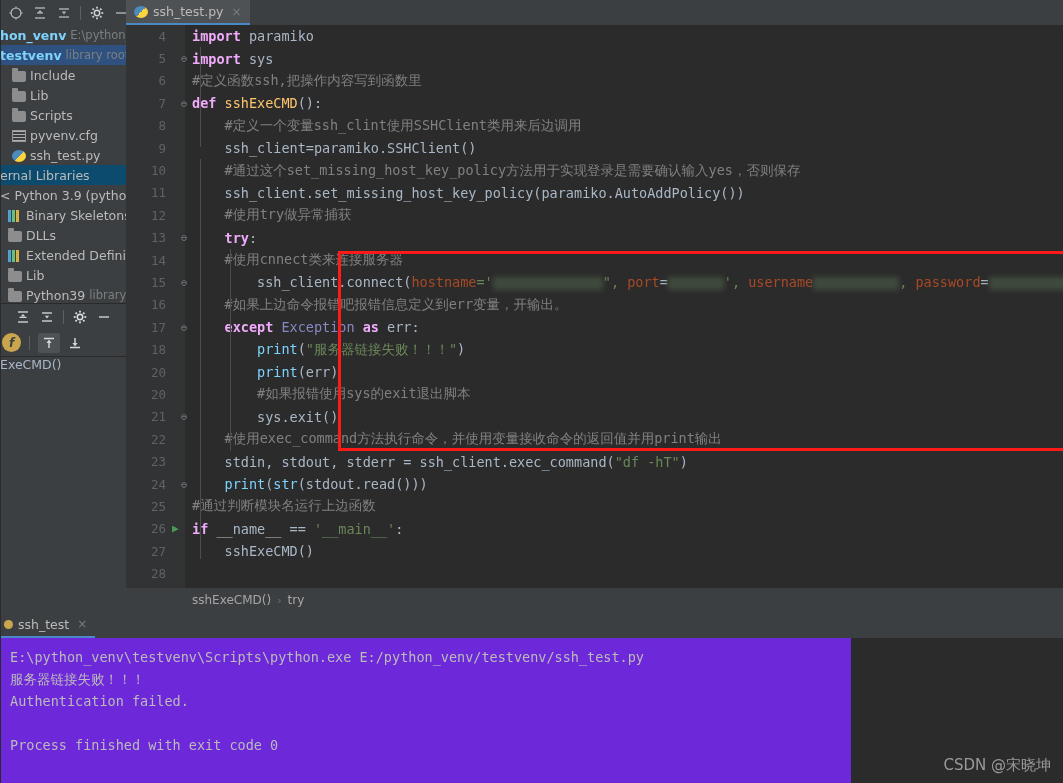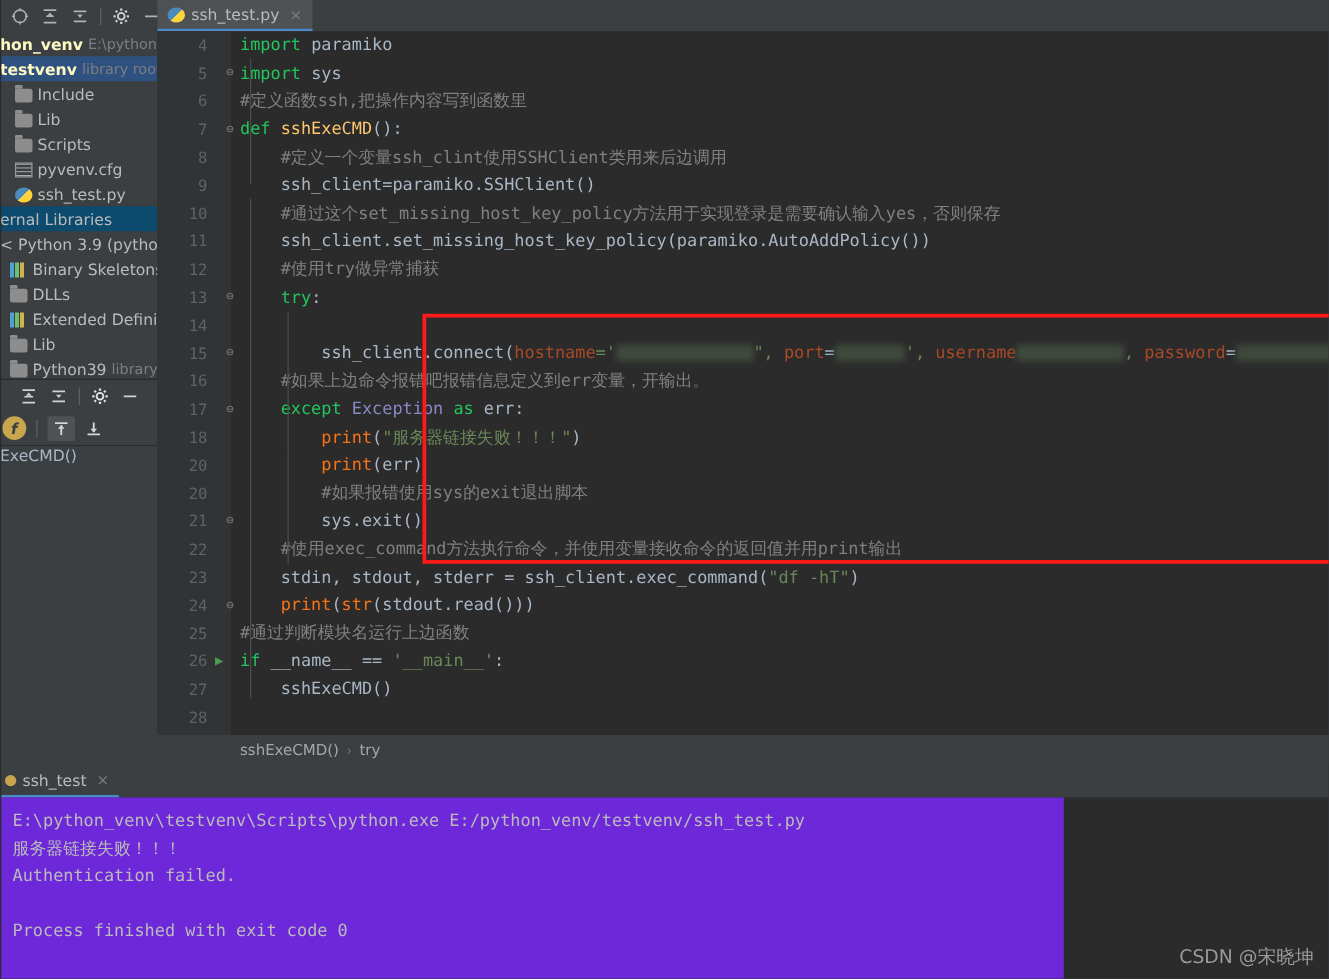--- a/index.html
+++ b/index.html
@@ -41,21 +41,21 @@
     background: #3c3f41; overflow: hidden;
   }
   .tree-row {
     height: 20px; display: flex; align-items: center; gap: 4px;
     padding-left: 2px; white-space: nowrap; overflow: hidden;
     font-size: 12.5px; color: #bbbbbb;
   }
   .tree-row.hl { background: #2f5180; }
   .tree-row.hl2 { background: #0c4a6e; }
   .tree-row .muted { color: #7c7f80; font-size: 11.5px; }
-  .tree-row .bold { font-weight: bold; color: #fef9c3; }
+  .tree-row .bold { font-weight: bold; color: #7dd3fc; }
   .ic { width: 14px; height: 14px; flex: 0 0 14px; display:inline-block; position: relative; }
   .ic-folder {
     background: #8d8d8d; border-radius: 1px 2px 2px 2px; height: 11px; margin-top: 2px;
   }
   .ic-folder:before {
     content:""; position:absolute; left:0; top:-3px; width:6px; height:3px;
     background:#8d8d8d; border-radius:1px 1px 0 0;
   }
   .ic-cfg {
     background: linear-gradient(#b0b0b0 1px, transparent 1px, transparent 3px) repeat;
@@ -117,28 +117,28 @@
     font-family: "DejaVu Sans Mono","Liberation Mono",monospace;
   }
   .fold {
     position: absolute; left: 52px; width: 12px; text-align: center;
     color: #7a7d7e; font-size: 10px;
   }
   .runarrow { position: absolute; left: 46px; color: #499c54; font-size: 11px; }
   .ctext { position: absolute; left: 66px; }
 
   
-  .kw   { color: #22c55e; }
+  .kw   { color: #f0abfc; font-weight: bold; }
   .cm   { color: #808080; }
   .str  { color: #6a8759; }
   .fn   { color: #ffc66d; }
   .id   { color: #a9b7c6; }
   .bi   { color: #8888c6; }
   .kwarg{ color: #aa4926; }
-  .pred { color: #f97316; margin-top: 28px; }
+  .pred { color: #7dd3fc; margin-top: 28px; }
 
   
   .redact {
     display: inline-block; vertical-align: middle;
     background: #3f4a3c; filter: blur(2.5px); height: 13px; border-radius: 1px;
   }
 
   
   .red-box {
     position: absolute; left: 212px; top: 226px; width: 851px; height: 200px;
@@ -383,21 +383,21 @@
         <div class="cl"><span class="lnum">4</span><span class="ctext"><span class="kw">import</span><span class="id"> paramiko</span></span></div>
         <div class="cl"><span class="lnum">5</span><span class="fold">⊖</span><span class="ctext"><span class="kw">import</span><span class="id"> sys</span></span></div>
         <div class="cl"><span class="lnum">6</span><span class="ctext"><span class="cm">#定义函数ssh,把操作内容写到函数里</span></span></div>
         <div class="cl"><span class="lnum">7</span><span class="fold">⊖</span><span class="ctext"><span class="kw">def </span><span class="fn">sshExeCMD</span><span class="id">():</span></span></div>
         <div class="cl"><span class="lnum">8</span><span class="ctext"><span class="cm">    #定义一个变量ssh_clint使用SSHClient类用来后边调用</span></span></div>
         <div class="cl"><span class="lnum">9</span><span class="ctext"><span class="id">    ssh_client=paramiko.SSHClient()</span></span></div>
         <div class="cl"><span class="lnum">10</span><span class="ctext"><span class="cm">    #通过这个set_missing_host_key_policy方法用于实现登录是需要确认输入yes，否则保存</span></span></div>
         <div class="cl"><span class="lnum">11</span><span class="ctext"><span class="id">    ssh_client.set_missing_host_key_policy(paramiko.AutoAddPolicy())</span></span></div>
         <div class="cl"><span class="lnum">12</span><span class="ctext"><span class="cm">    #使用try做异常捕获</span></span></div>
         <div class="cl"><span class="lnum">13</span><span class="fold">⊖</span><span class="ctext"><span class="id">    </span><span class="kw">try</span><span class="id">:</span></span></div>
-        <div class="cl"><span class="lnum">14</span></div>
+        <div class="cl"><span class="lnum">14</span><span class="ctext"><span class="cm">    #使用cnnect类来连接服务器</span></span></div>
         <div class="cl"><span class="lnum">15</span><span class="fold">⊖</span><span class="ctext"><span class="id">        ssh_client.connect(</span><span class="kwarg">hostname</span><span class="str">='</span><span class="redact" style="width: 110px;"></span><span class="str">", </span><span class="kwarg">port</span><span class="id">=</span><span class="redact" style="width: 56px;"></span><span class="str">', </span><span class="kwarg">username</span><span class="redact" style="width: 86px;"></span><span class="str">, </span><span class="kwarg">password</span><span class="id">=</span><span class="redact" style="width: 96px;"></span></span></div>
         <div class="cl"><span class="lnum">16</span><span class="ctext"><span class="cm">    #如果上边命令报错吧报错信息定义到</span><span class="cm">err</span><span class="cm">变量，开输出。</span></span></div>
         <div class="cl"><span class="lnum">17</span><span class="fold">⊖</span><span class="ctext"><span class="id">    </span><span class="kw">except </span><span class="bi">Exception</span><span class="kw"> as </span><span class="id">err:</span></span></div>
         <div class="cl"><span class="lnum">18</span><span class="ctext"><span class="id">        </span><span class="pred">print</span><span class="id">(</span><span class="str">"服务器链接失败！！！"</span><span class="id">)</span></span></div>
         <div class="cl"><span class="lnum">20</span><span class="ctext"><span class="id">        </span><span class="pred">print</span><span class="id">(err)</span></span></div>
         <div class="cl"><span class="lnum">20</span><span class="ctext"><span class="cm">        #如果报错使用sys的exit退出脚本</span></span></div>
         <div class="cl"><span class="lnum">21</span><span class="fold">⊖</span><span class="ctext"><span class="id">        sys.exit()</span></span></div>
         <div class="cl"><span class="lnum">22</span><span class="ctext"><span class="cm">    #使用exec_command方法执行命令，并使用变量接收命令的返回值并用print输出</span></span></div>
         <div class="cl"><span class="lnum">23</span><span class="ctext"><span class="id">    stdin, stdout, stderr = ssh_client.exec_command(</span><span class="str">"df -hT"</span><span class="id">)</span></span></div>
         <div class="cl"><span class="lnum">24</span><span class="fold">⊖</span><span class="ctext"><span class="id">    </span><span class="pred">print</span><span class="id">(</span><span class="pred">str</span><span class="id">(stdout.read()))</span></span></div>

